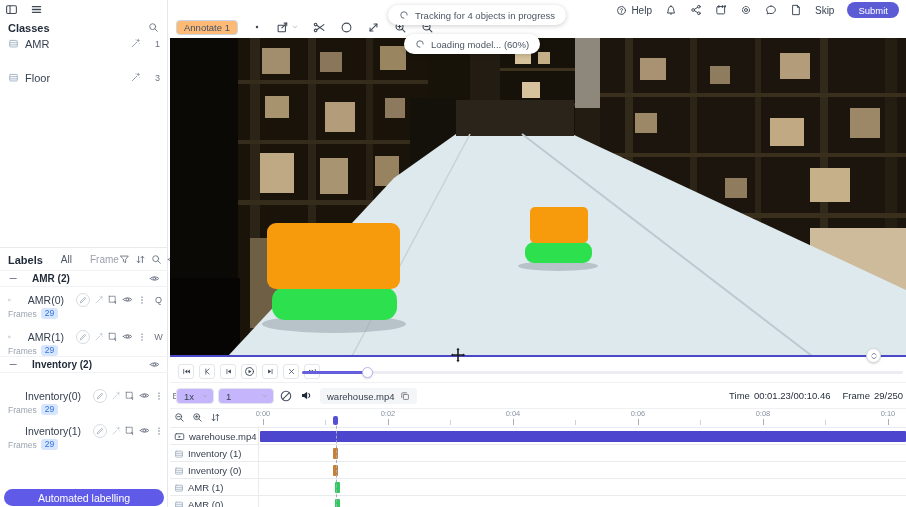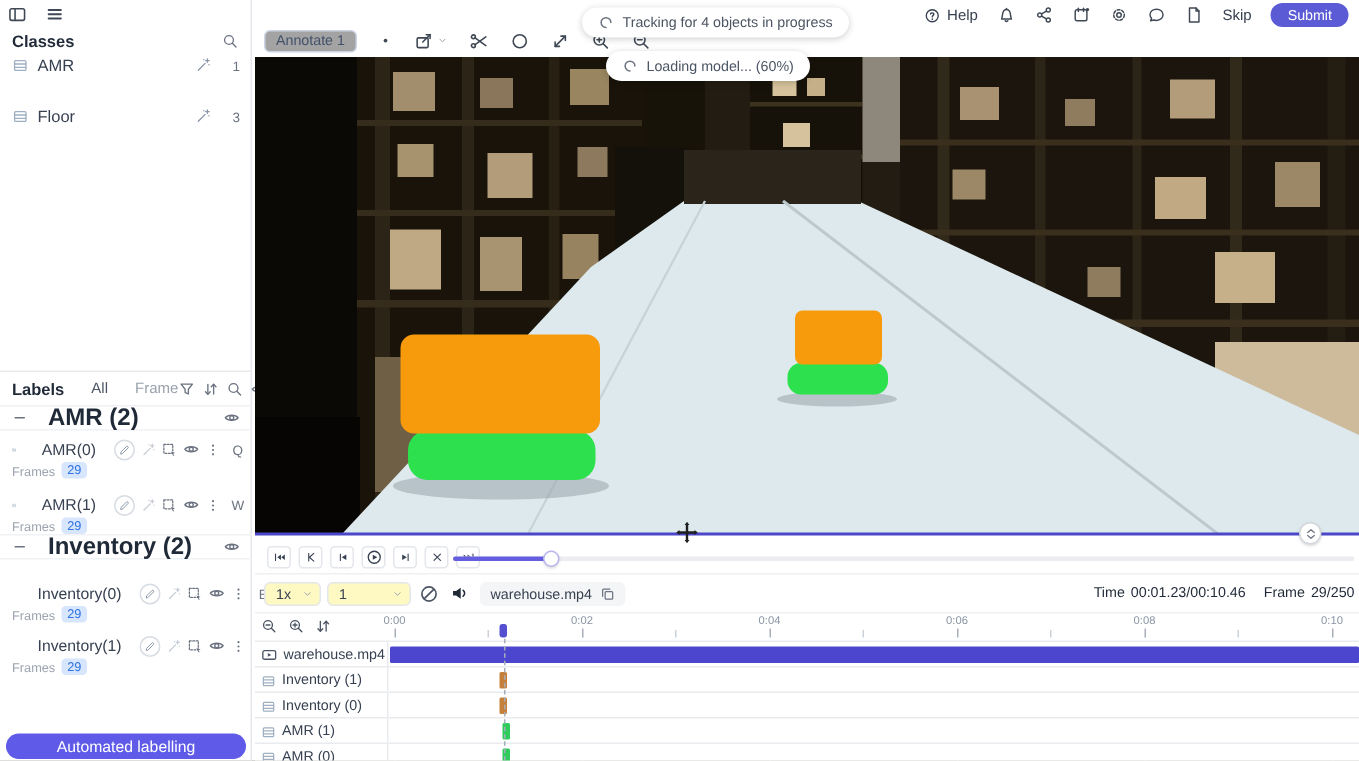--- a/index.html
+++ b/index.html
@@ -19,61 +19,61 @@
   .class-name { margin-left:6px; flex:1; }
   .wand-wrap { width:15px; height:14px; display:flex; align-items:center; justify-content:center; color:#8b97a6; }
   .wand-wrap.boxed { border:1px solid #7c8fd9; border-radius:3px; background:#eef2fb; color:#5b6ec2; }
   .class-num { width:10px; text-align:right; font-size:9px; color:#6b7280; margin-left:7px; }
   .sb-div { position:absolute; left:0; width:168px; height:1px; background:#e8eaee; }
   .labels-hdr { position:absolute; top:252px; left:8px; right:6px; height:15px; display:flex; align-items:center; }
   .lbl-tab { font-size:10px; color:#9aa1ac; margin-left:18px; }
   .lbl-tab.on { color:#4b5563; }
   .hdr-icons { margin-left:auto; display:flex; gap:5px; color:#6b7280; }
   .grp-hdr { position:absolute; left:0; width:168px; height:17px; display:flex; align-items:center; padding:0 8px; border-top:1px solid #f0f2f5; border-bottom:1px solid #f0f2f5; }
-  .grp-name { font-size:16px; font-weight:bold; color:#1f2937; margin-left:13px; flex:1; }
+  .grp-name { font-size:10px; font-weight:bold; color:#1f2937; margin-left:13px; flex:1; }
   .lbl-item { position:absolute; left:0; width:168px; height:33px; }
   .lbl-row1 { position:absolute; top:2px; left:8px; right:5px; height:15px; display:flex; align-items:center;gap:12px; }
   .lbl-name { font-size:10.5px; color:#374151; margin-left:5px; flex:1; }
   .act { display:flex; align-items:center; gap:4px; color:#6b7280; }
   .circ-btn { width:14px; height:14px; border:1px solid #d7dce3; border-radius:50%; display:flex; align-items:center; justify-content:center; color:#8b97a6; }
   .dim { color:#c4cbd4; }
   .sc-key { font-size:9px; color:#6b7280; width:9px; text-align:center; margin-left:3px; }
   .lbl-row2 { position:absolute; top:18px; left:8px; display:flex; align-items:center; gap:4px; }
   .frames-cap { font-size:8.5px; color:#9ca3af; }
   .chip { background:#d7e5fd; color:#2f74e0; font-size:8.5px; padding:0 4px; height:11px; line-height:11px; border-radius:3px; }
   #auto-btn { position:absolute; left:4px; top:489px; width:160px; height:17px; border-radius:10px; background:#5F5BE8; color:#fff; font-size:10.5px; display:flex; align-items:center; justify-content:center; border:none; }
 
   
   #topright { position:absolute; top:2px; right:7px; height:16px; display:flex; align-items:center; gap:13px; color:#3f4854; }
   .help-grp { display:flex; align-items:center; gap:4px; font-size:10px; color:#374151; }
   .skip { font-size:10px; color:#374151; }
   .submit { background:#5B5BD6; color:#fff; font-size:9.5px; border:none; border-radius:8px; height:16px; padding:0 11px; display:flex; align-items:center; }
   #toolbar { position:absolute; left:176px; top:19px; height:16px; display:flex; align-items:center; gap:14px; color:#3f4854; }
-  .annot-pill { height:15px; padding:1px 7px; border:1px solid #cbd5e6; background:#a3a3a3; border-radius:4px; font-size:9.5px; color:#43516b; display:flex; align-items:center; }
+  .annot-pill { height:15px; padding:1px 7px; border:1px solid #cbd5e6; background:#fdba74; border-radius:4px; font-size:9.5px; color:#43516b; display:flex; align-items:center; }
   .tool-grp { display:flex; align-items:center; gap:2px; }
 
   
   .toast { position:absolute; height:20px; background:#fff; border-radius:11px; box-shadow:0 1px 5px rgba(0,0,0,.2); display:flex; align-items:center; gap:6px; padding:0 11px; font-size:9.5px; color:#4b5563; z-index:5; }
   .spin { color:#6b7280; }
 
   
   #video { position:absolute; left:170px; top:38px; width:736px; height:318px; background:#171309; }
   #divider { position:absolute; left:170px; top:355px; width:736px; height:2px; background:#4B47C9; z-index:4; }
   #move-cur { position:absolute; left:450px; top:347px; z-index:6; color:#1f1f1f; }
   #drag-handle { position:absolute; left:866px; top:348px; width:15px; height:15px; background:#fff; border:1px solid #d4d7dc; border-radius:50%; box-shadow:0 1px 2px rgba(0,0,0,.15); display:flex; align-items:center; justify-content:center; color:#6b7280; z-index:6; }
 
   
   #controls1 { position:absolute; left:170px; top:362px; width:736px; height:21px; border-bottom:1px solid #f0f0f2; }
   .pbtns { position:absolute; left:8px; top:2px; display:flex; gap:5px; }
   .pbtn { width:16px; height:15px; background:#fff; border:1px solid #e3e6ea; border-radius:3px; display:flex; align-items:center; justify-content:center; color:#374151; }
   #seek { position:absolute; left:132px; top:9px; width:601px; height:3px; background:#ececf2; border-radius:2px; }
   #seek-fill { position:absolute; left:0; top:0; height:3px; width:66px; background:#655fe0; border-radius:2px; }
   #seek-thumb { position:absolute; left:60px; top:-4px; width:11px; height:11px; border-radius:50%; background:#fff; border:1.5px solid #b9b5ef; box-shadow:0 1px 2px rgba(0,0,0,.15); }
   #controls2 { position:absolute; left:170px; top:386px; width:736px; height:21px; }
-  .sel { position:absolute; top:2px; height:16px; border:1px solid #e3e6ea; border-radius:4px; background:#fef9c3; display:flex; align-items:center; justify-content:space-between; padding:0 4px 0 7px; font-size:9.5px; color:#374151; }
+  .sel { position:absolute; top:2px; height:16px; border:1px solid #e3e6ea; border-radius:4px; background:#c4b5fd; display:flex; align-items:center; justify-content:space-between; padding:0 4px 0 7px; font-size:9.5px; color:#374151; }
   .chev { color:#9ca3af; }
   .ctl-ic { position:absolute; top:3px; color:#4b5563; }
   .file-chip { position:absolute; left:150px; top:2px; height:16px; background:#f4f5f7; border-radius:4px; display:flex; align-items:center; gap:5px; padding:0 7px; font-size:9.5px; color:#374151; }
   .tf-info { position:absolute; right:3px; top:4px; display:flex; gap:12px; font-size:9.5px; color:#1f2937; }
   .tf-pair { display:flex; gap:4px; }
 
   
   #timeline { position:absolute; left:170px; top:408px; width:736px; height:99px; border-top:1px solid #eff0f2; }
   .tl-tools { position:absolute; left:4px; top:3px; display:flex; gap:7px; color:#4b5563; }
   .rlabel { position:absolute; top:0; width:26px; margin-left:-13px; text-align:center; font-size:7.5px; color:#8a94a3; }

